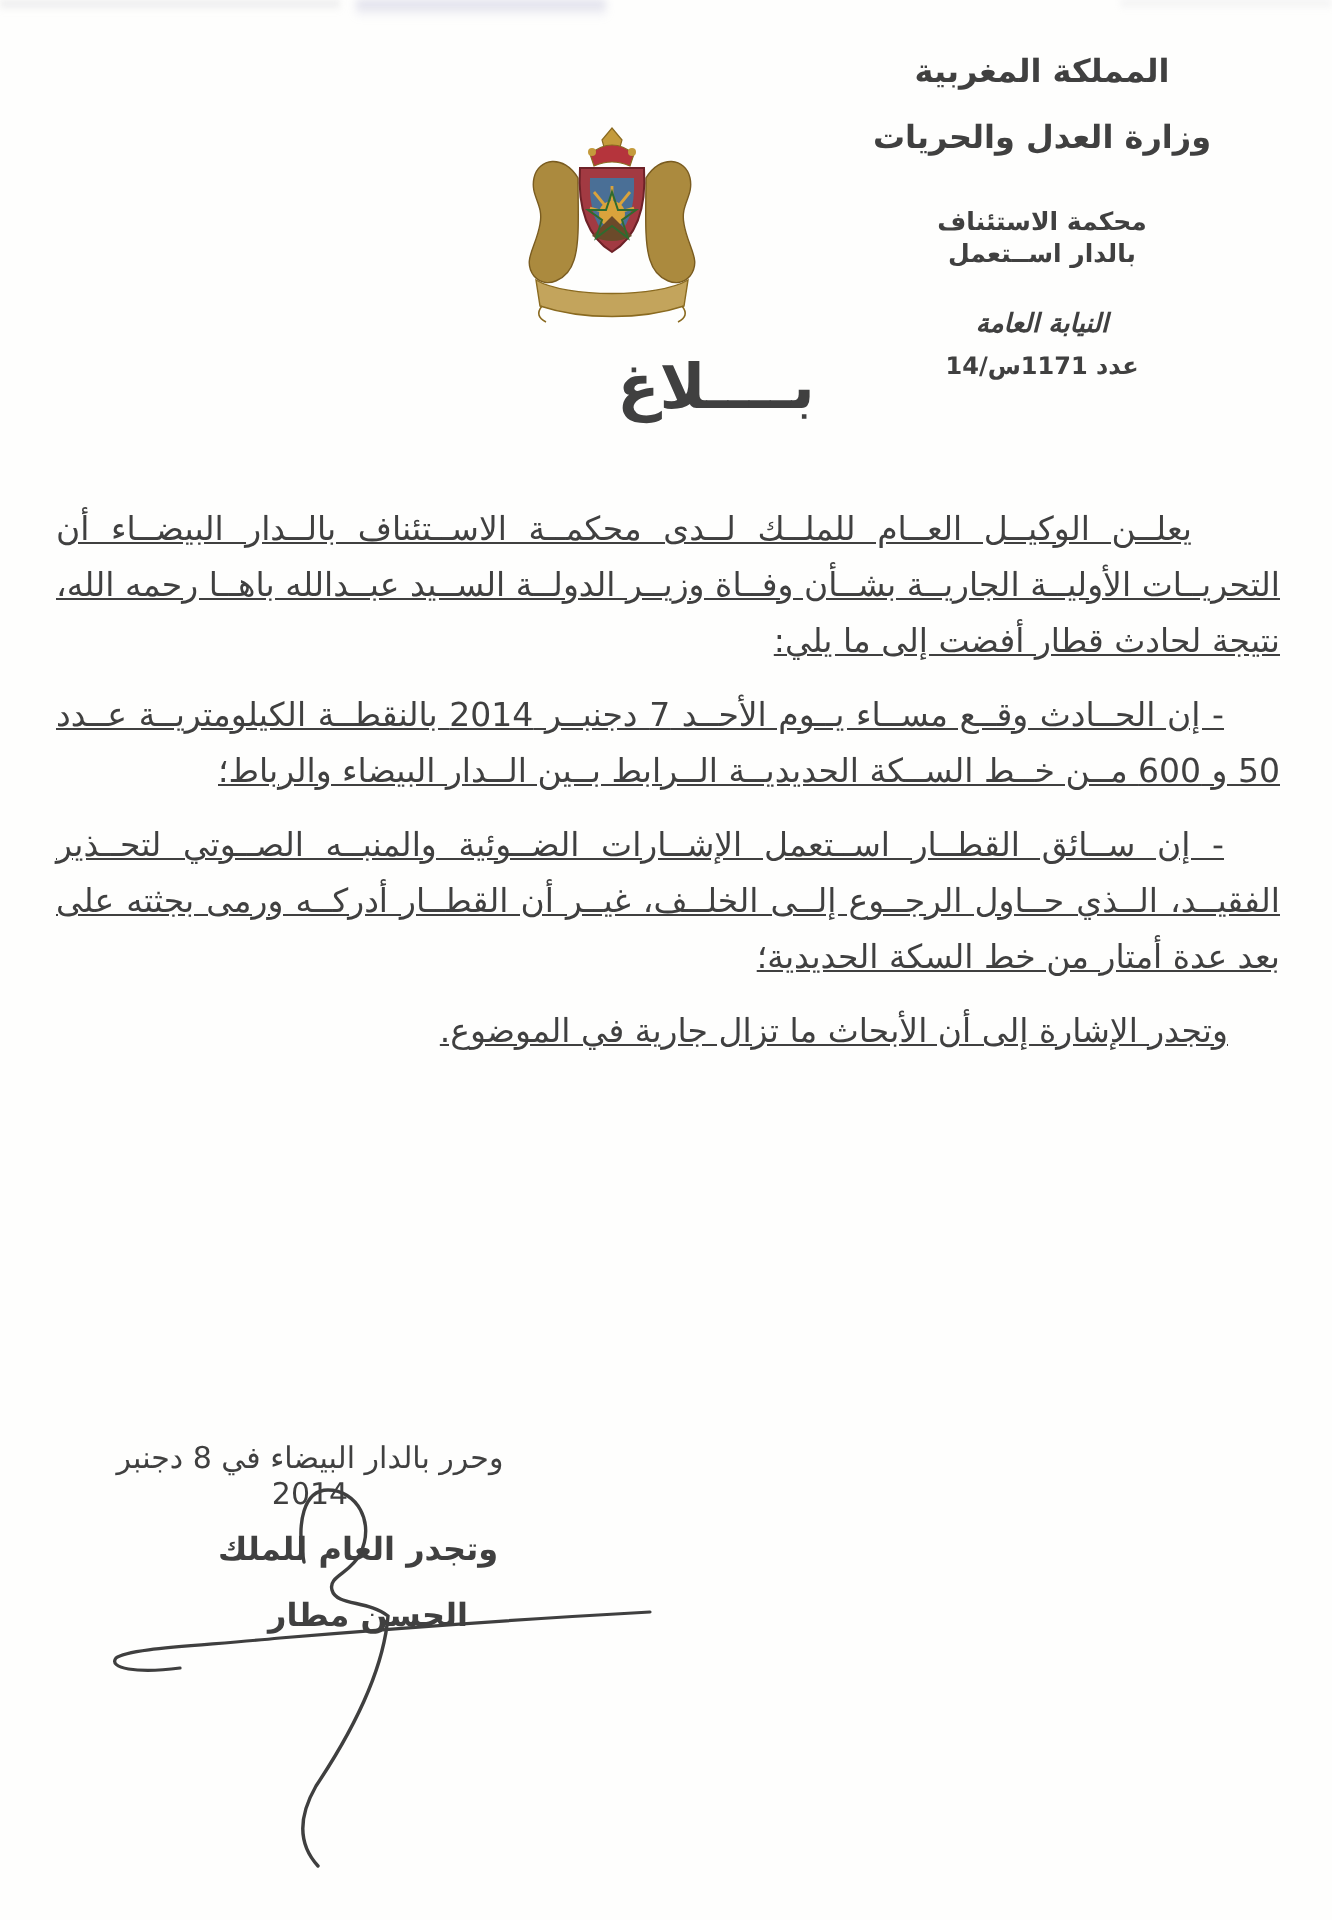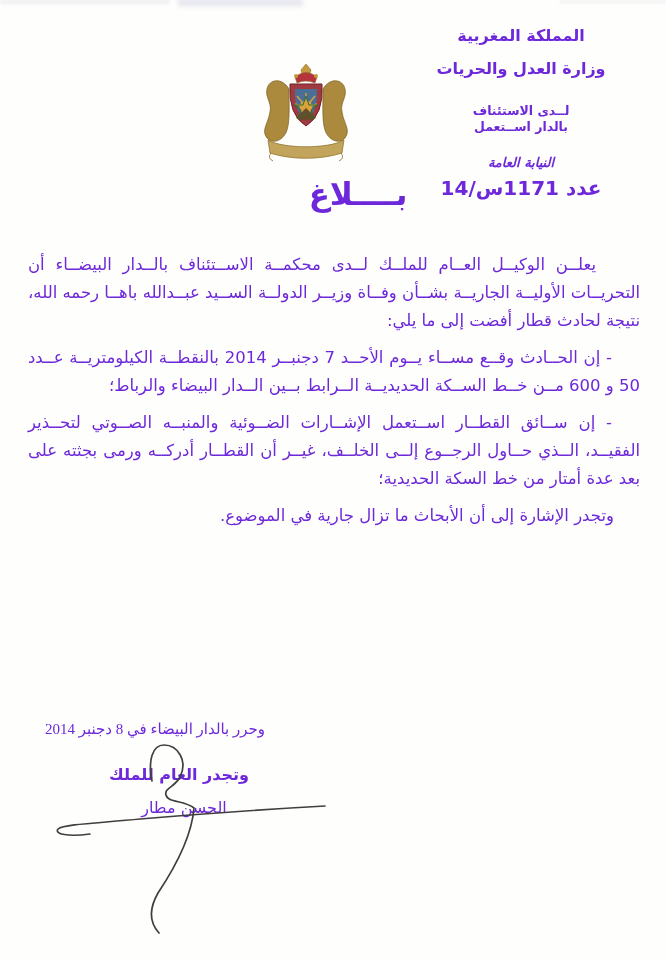--- a/index.html
+++ b/index.html
@@ -1,60 +1,60 @@
 <!DOCTYPE html>
 <html lang="ar"><head>
 <meta charset="utf-8">
 <style>
   html,body{margin:0;padding:0;background:#e8e8e8;}
   .page{
     position:relative;width:666px;height:960px;margin:0 auto;
     background:#fefefdu;background:#fefefd;overflow:hidden;
-    font-family:"DejaVu Sans","Liberation Sans",sans-serif;color:#6d28d9;
+    font-family:"DejaVu Sans","Liberation Sans",sans-serif;color:#404040;
     box-shadow:0 0 4px rgba(0,0,0,.25);
   }
   
   .smudge-a{position:absolute;left:178px;top:0;width:125px;height:9px;
     background:linear-gradient(180deg,rgba(160,160,200,.40),rgba(160,160,200,0));
     filter:blur(2px);}
   .smudge-b{position:absolute;left:0;top:0;width:170px;height:6px;
     background:linear-gradient(180deg,rgba(175,175,185,.28),rgba(175,175,185,0));
     filter:blur(1.5px);}
   .smudge-c{position:absolute;left:560px;top:0;width:106px;height:5px;
     background:linear-gradient(180deg,rgba(180,180,190,.2),rgba(180,180,190,0));
     filter:blur(1.5px);}
 
   .hdr{position:absolute;left:415px;top:26px;width:212px;text-align:center;
     direction:rtl;font-weight:bold;line-height:1.25;}
   .h-kingdom{font-size:16px;margin-bottom:13px;}
   .h-ministry{font-size:16px;margin-bottom:24px;}
   .h-court{font-size:12.5px;}
   .h-city{font-size:12.5px;margin-bottom:21px;}
   .h-prosecution{font-size:13px;margin-bottom:4px;font-style:italic;}
-  .h-ref{font-size:20px;direction:rtl;}
+  .h-ref{font-size:12px;direction:rtl;}
 
   .emblem{position:absolute;left:251px;top:62px;width:110px;height:102px;}
 
   .doc-title{position:absolute;top:176px;left:0;right:0;margin:0;
     text-align:center;transform:translateX(25px);
     font-size:31px;font-weight:bold;letter-spacing:1px;direction:rtl;}
 
   .doc-body{position:absolute;left:28px;top:251px;width:612px;
-    direction:rtl;text-align:justify;font-size:16.5px;line-height:28px;}
+    direction:rtl;text-align:justify;font-size:16.5px;line-height:28px;text-decoration:underline;}
   .doc-body p{margin:0 0 9px 0;}
   p.intro{text-indent:44px;}
   p.bullet{text-indent:28px;}
   p.note{text-indent:26px;margin:0;}
 
   .close-date{position:absolute;left:40px;top:720px;width:230px;
-    text-align:center;direction:rtl;font-size:15px;font-family:Liberation Serif, serif;}
+    text-align:center;direction:rtl;font-size:15px;}
   .sig-title{position:absolute;left:90px;top:765px;width:178px;
     text-align:center;direction:rtl;font-size:16px;font-weight:bold;}
   .sig-name{position:absolute;left:95px;top:798px;width:178px;
-    text-align:center;direction:rtl;font-size:16px;font-weight:normal;}
+    text-align:center;direction:rtl;font-size:16px;font-weight:bold;}
   .signature-svg{position:absolute;left:40px;top:733px;width:300px;height:215px;
     pointer-events:none;}
 </style>
 </head>
 <body>
 
 <div class="page">
 
   <div class="smudge-a"></div>
   <div class="smudge-b"></div>
@@ -90,21 +90,21 @@
       <path d="M55 33 L58 42 L67 42 L60 47 L63 56 L55 50 L47 56 L50 47 L43 42 L52 42 Z" fill="none" stroke="#2f6b2f" stroke-width="1"></path>
 
       <path d="M17 77 C32 86 78 86 93 77 L91 90 C70 97 40 97 19 90 Z" fill="#c3a45c" stroke="#8a6a20" stroke-width="0.7"></path>
       <path d="M20 90 q-4 5 2 8 M90 90 q4 5 -2 8" fill="none" stroke="#8a6a20" stroke-width="0.8"></path>
     </svg>
   </div>
 
   <div class="hdr">
     <div class="h-kingdom">المملكة المغربية</div>
     <div class="h-ministry">وزارة العدل والحريات</div>
-    <div class="h-court">لــدى الاستئناف</div>
+    <div class="h-court">محكمة الاستئناف</div>
     <div class="h-city">بالدار اســتعمل</div>
     <div class="h-prosecution">النيابة العامة</div>
     <div class="h-ref">عدد 1171س/14</div>
   </div>
 
   <h1 class="doc-title">بــــلاغ</h1>
 
   <div class="doc-body">
     <p class="intro">يعلــن الوكيــل العــام للملــك لــدى محكمــة الاســتئناف بالــدار البيضــاء أن التحريــات الأوليــة الجاريــة بشــأن وفــاة وزيــر الدولــة الســيد عبــدالله باهــا رحمه الله، نتيجة لحادث قطار أفضت إلى ما يلي:</p>
     <p class="bullet">- إن الحــادث وقــع مســاء يــوم الأحــد 7 دجنبــر 2014 بالنقطــة الكيلومتريــة عــدد 50 و 600 مــن خــط الســكة الحديديــة الــرابط بــين الــدار البيضاء والرباط؛</p>

